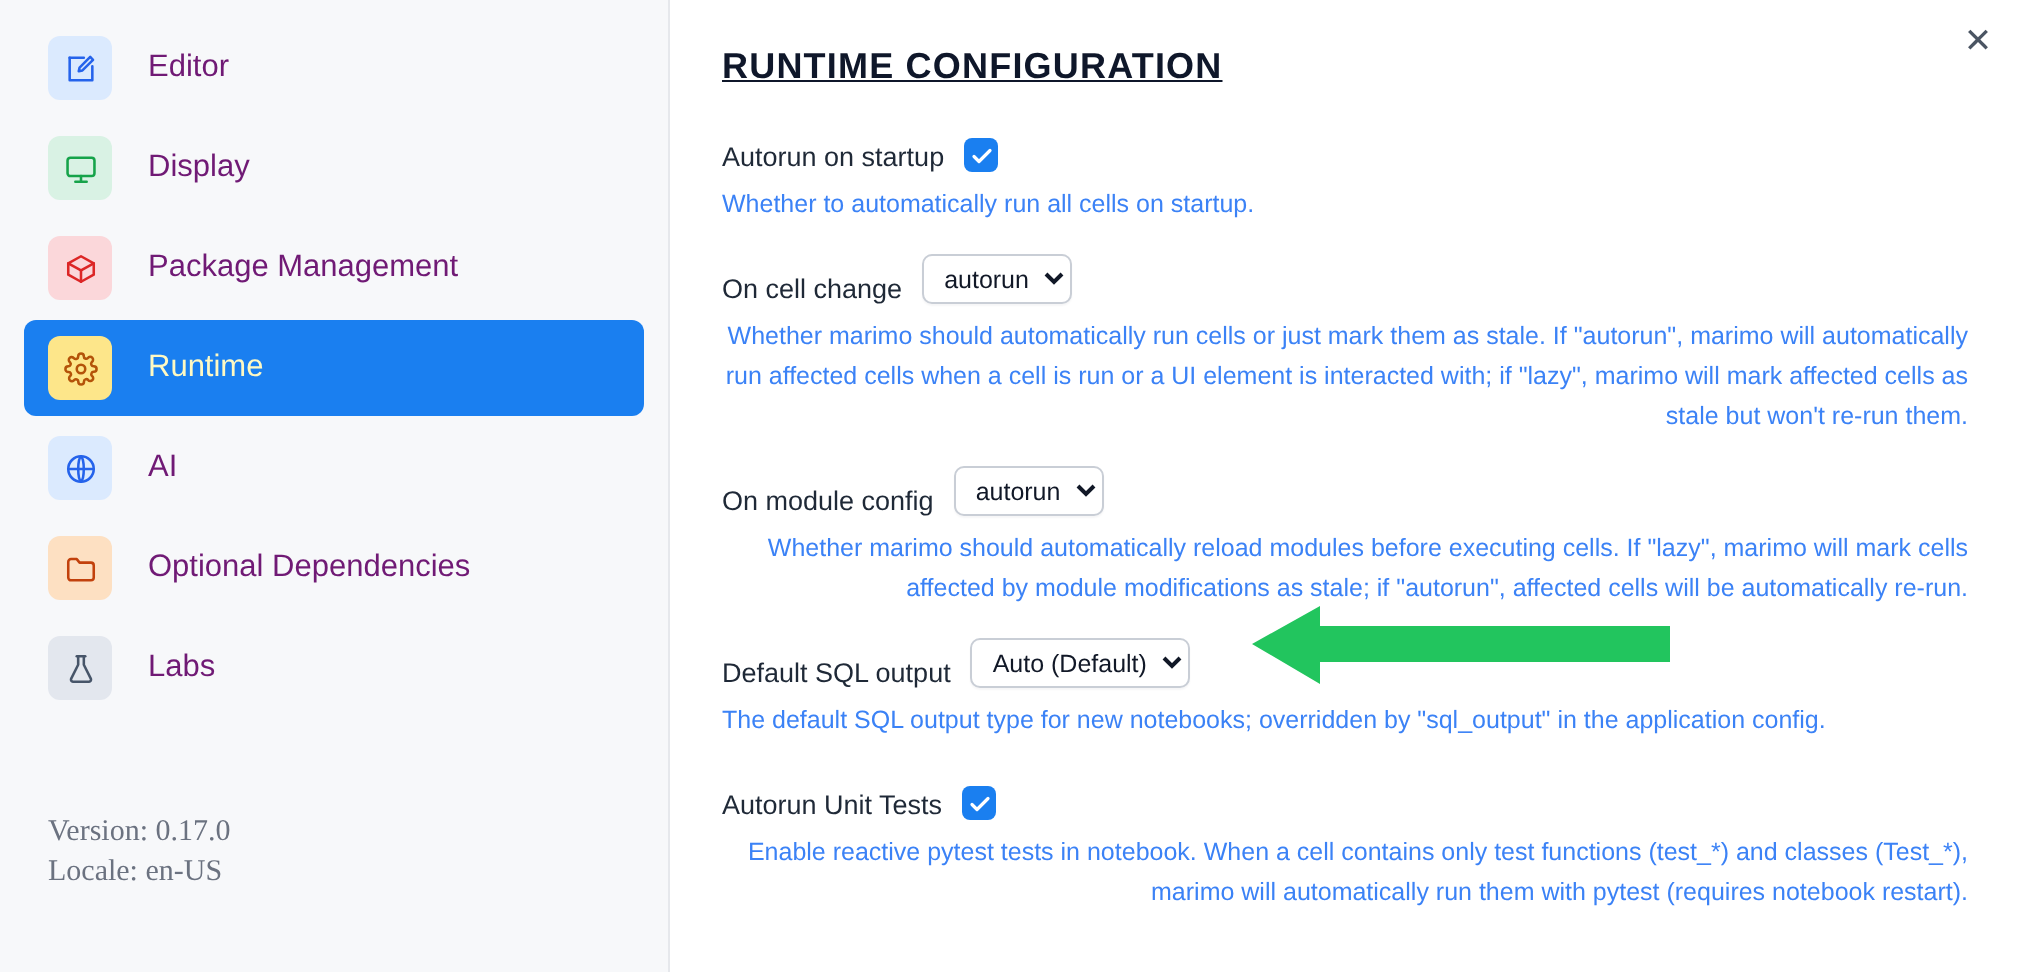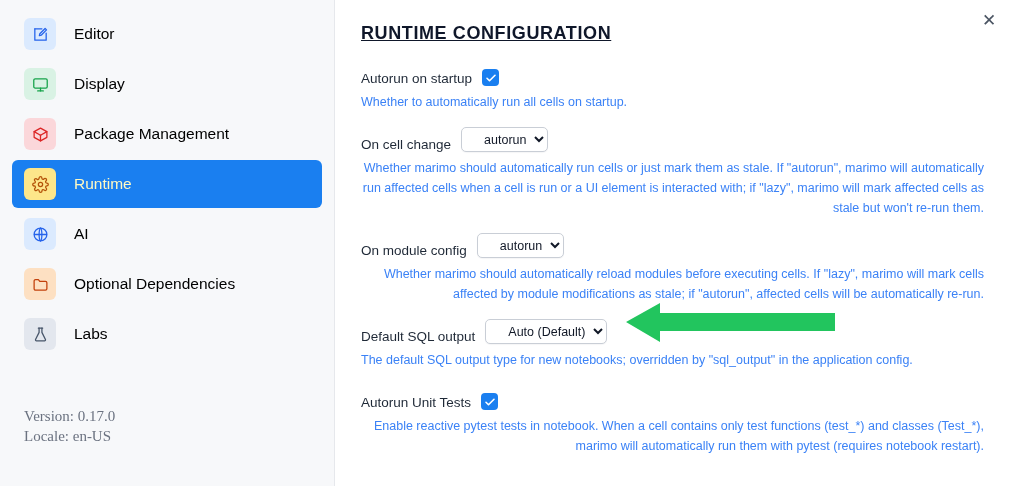--- a/index.html
+++ b/index.html
@@ -39,21 +39,21 @@
     padding: 0 12px;
   }
   .nav-item {
     display: flex;
     align-items: center;
     gap: 18px;
     height: 48px;
     padding: 0 12px;
     border-radius: 6px;
     cursor: pointer;
-    color: #000000;
+    color: #701a75;
     font-size: 15.5px;
   }
   .nav-item .icon-box {
     width: 32px;
     height: 32px;
     border-radius: 6px;
     display: flex;
     align-items: center;
     justify-content: center;
     flex: 0 0 auto;
@@ -138,21 +138,21 @@
   .checkbox svg { display: block; }
 
   
   select.dropdown {
     font-family: "Liberation Sans", sans-serif;
     font-size: 12.5px;
     color: #111827;
     background: #ffffff;
     border: 1px solid #c9ced6;
     border-radius: 5px;
-    padding: 3px 4px 3px 18px;
+    padding: 3px 4px 3px 6px;
     height: 25px;
     cursor: pointer;
     box-shadow: 0 1px 1px rgba(16,24,40,0.04);
   }
 
   .learn-more {
     font-size: 12.5px;
     color: #4b5563;
     margin-top: 30px;
     text-align: right;

